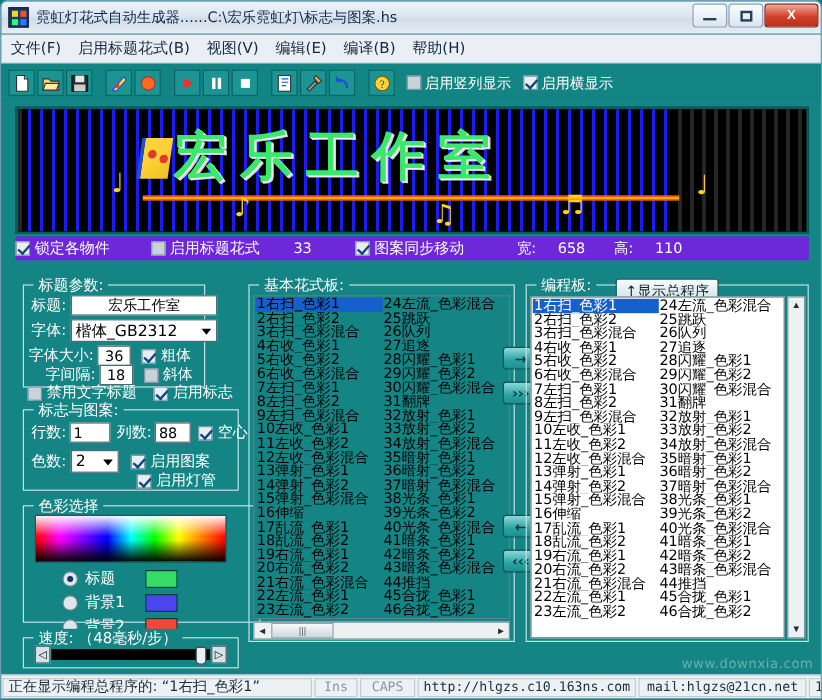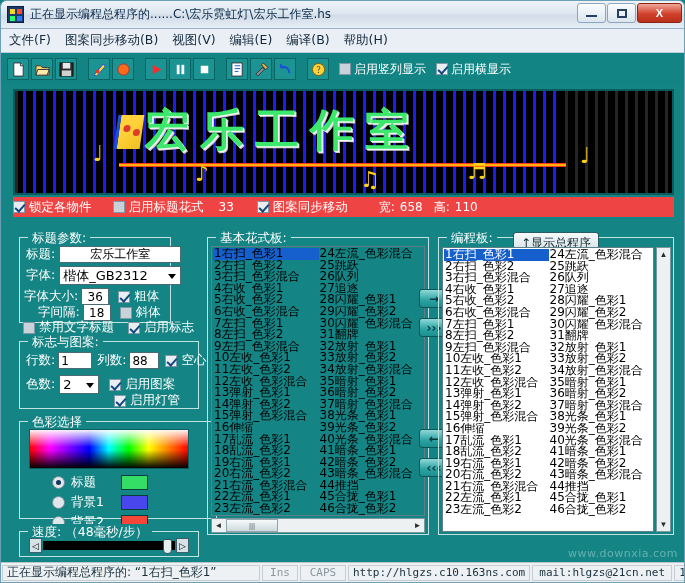--- a/index.html
+++ b/index.html
@@ -108,21 +108,21 @@
     background:linear-gradient(135deg,#ffd23a 40%,#f0c020 100%);
     transform:skewX(-8deg);border-left:3px solid #1b4fd8;
   }
   .plogo::after{content:"";position:absolute;left:4px;top:10px;width:7px;height:7px;
     border-radius:50%;background:#e03a2a;box-shadow:10px 4px 0 #e03a2a;}
   .pline{position:absolute;left:104px;top:72px;width:447px;height:4px;
     background:#ffb000;border-top:1px solid #ff3b1f;border-bottom:1px solid #ff3b1f;}
   .note{position:absolute;color:#ffd21a;font-size:22px;font-family:"DejaVu Sans",sans-serif;}
   .pbottom{
     position:absolute;left:12px;top:196px;width:661px;height:20px;
-    background:#ef4444;display:flex;align-items:center;gap:5px;
+    background:#6d28d9;display:flex;align-items:center;gap:18px;
   }
   .pbottom .lbl{color:#fff;font-size:12px;white-space:nowrap;
     font-family:"DejaVu Sans","Liberation Sans",sans-serif;}
   
   .grp{position:absolute;border:1px solid #bfe3e3;}
   .grp > legend, .grp-title{
     position:absolute;top:-8px;left:8px;background:#148484;padding:0 4px;
     color:#ffffff;font-size:12.5px;white-space:nowrap;
     font-family:"DejaVu Sans","Liberation Sans",sans-serif;
   }
@@ -235,35 +235,35 @@
 
 <div id="app">
 
   <div class="titlebar">
     <div class="app-icon">
         <i></i>
         <i></i>
         <i></i>
         <i></i>
       </div>
-    <div class="title-text">正在显示编程总程序的......C:\宏乐霓虹灯\宏乐工作室.hs</div>
+    <div class="title-text">霓虹灯花式自动生成器......C:\宏乐霓虹灯\标志与图案.hs</div>
     <div class="winbtns">
       <div class="wb">
           <span class="min-g"></span>
         </div>
       <div class="wb">
           <span class="max-g"></span>
         </div>
       <div class="wb close">X</div>
     </div>
   </div>
 
   <div class="menubar">
     <div class="menuitem">文件(F)</div>
-    <div class="menuitem">图案同步移动(B)</div>
+    <div class="menuitem">启用标题花式(B)</div>
     <div class="menuitem">视图(V)</div>
     <div class="menuitem">编辑(E)</div>
     <div class="menuitem">编译(B)</div>
     <div class="menuitem">帮助(H)</div>
   </div>
 
   <div class="toolbar">
     <div class="tbtn">
       <svg class="glyph" viewBox="0 0 16 16">
           <path d="M3 1h7l3 3v11H3z" fill="#fff" stroke="#333"></path>

